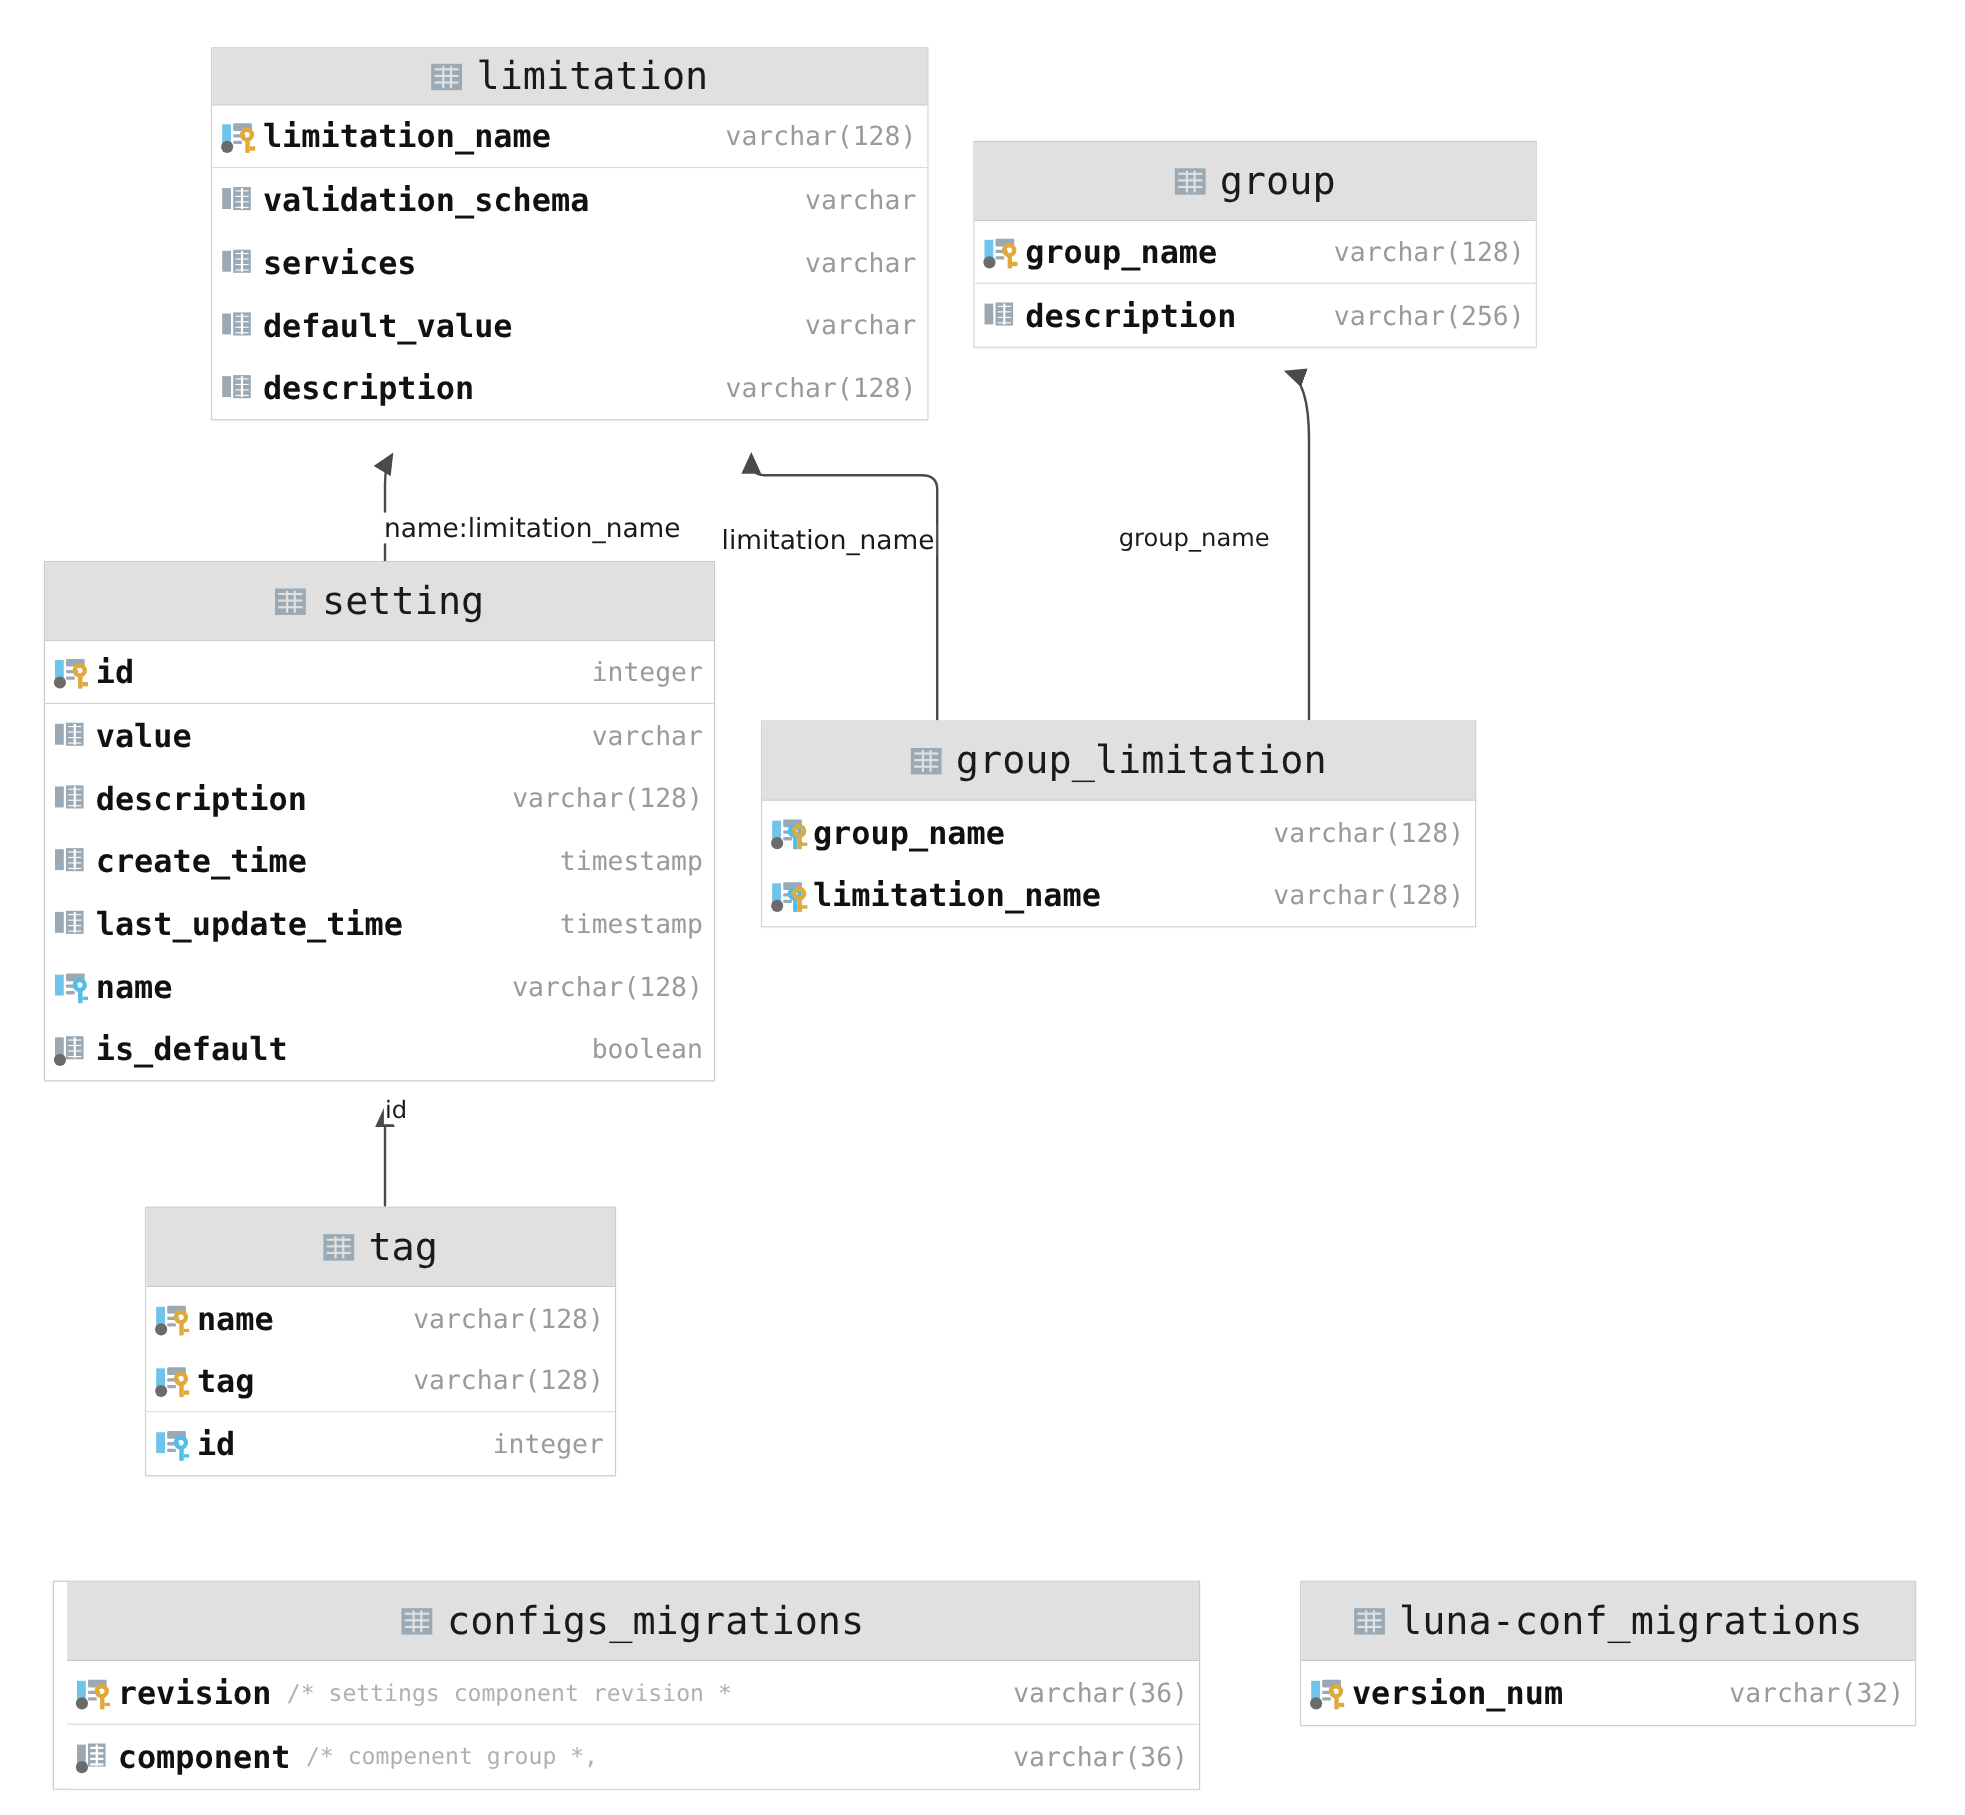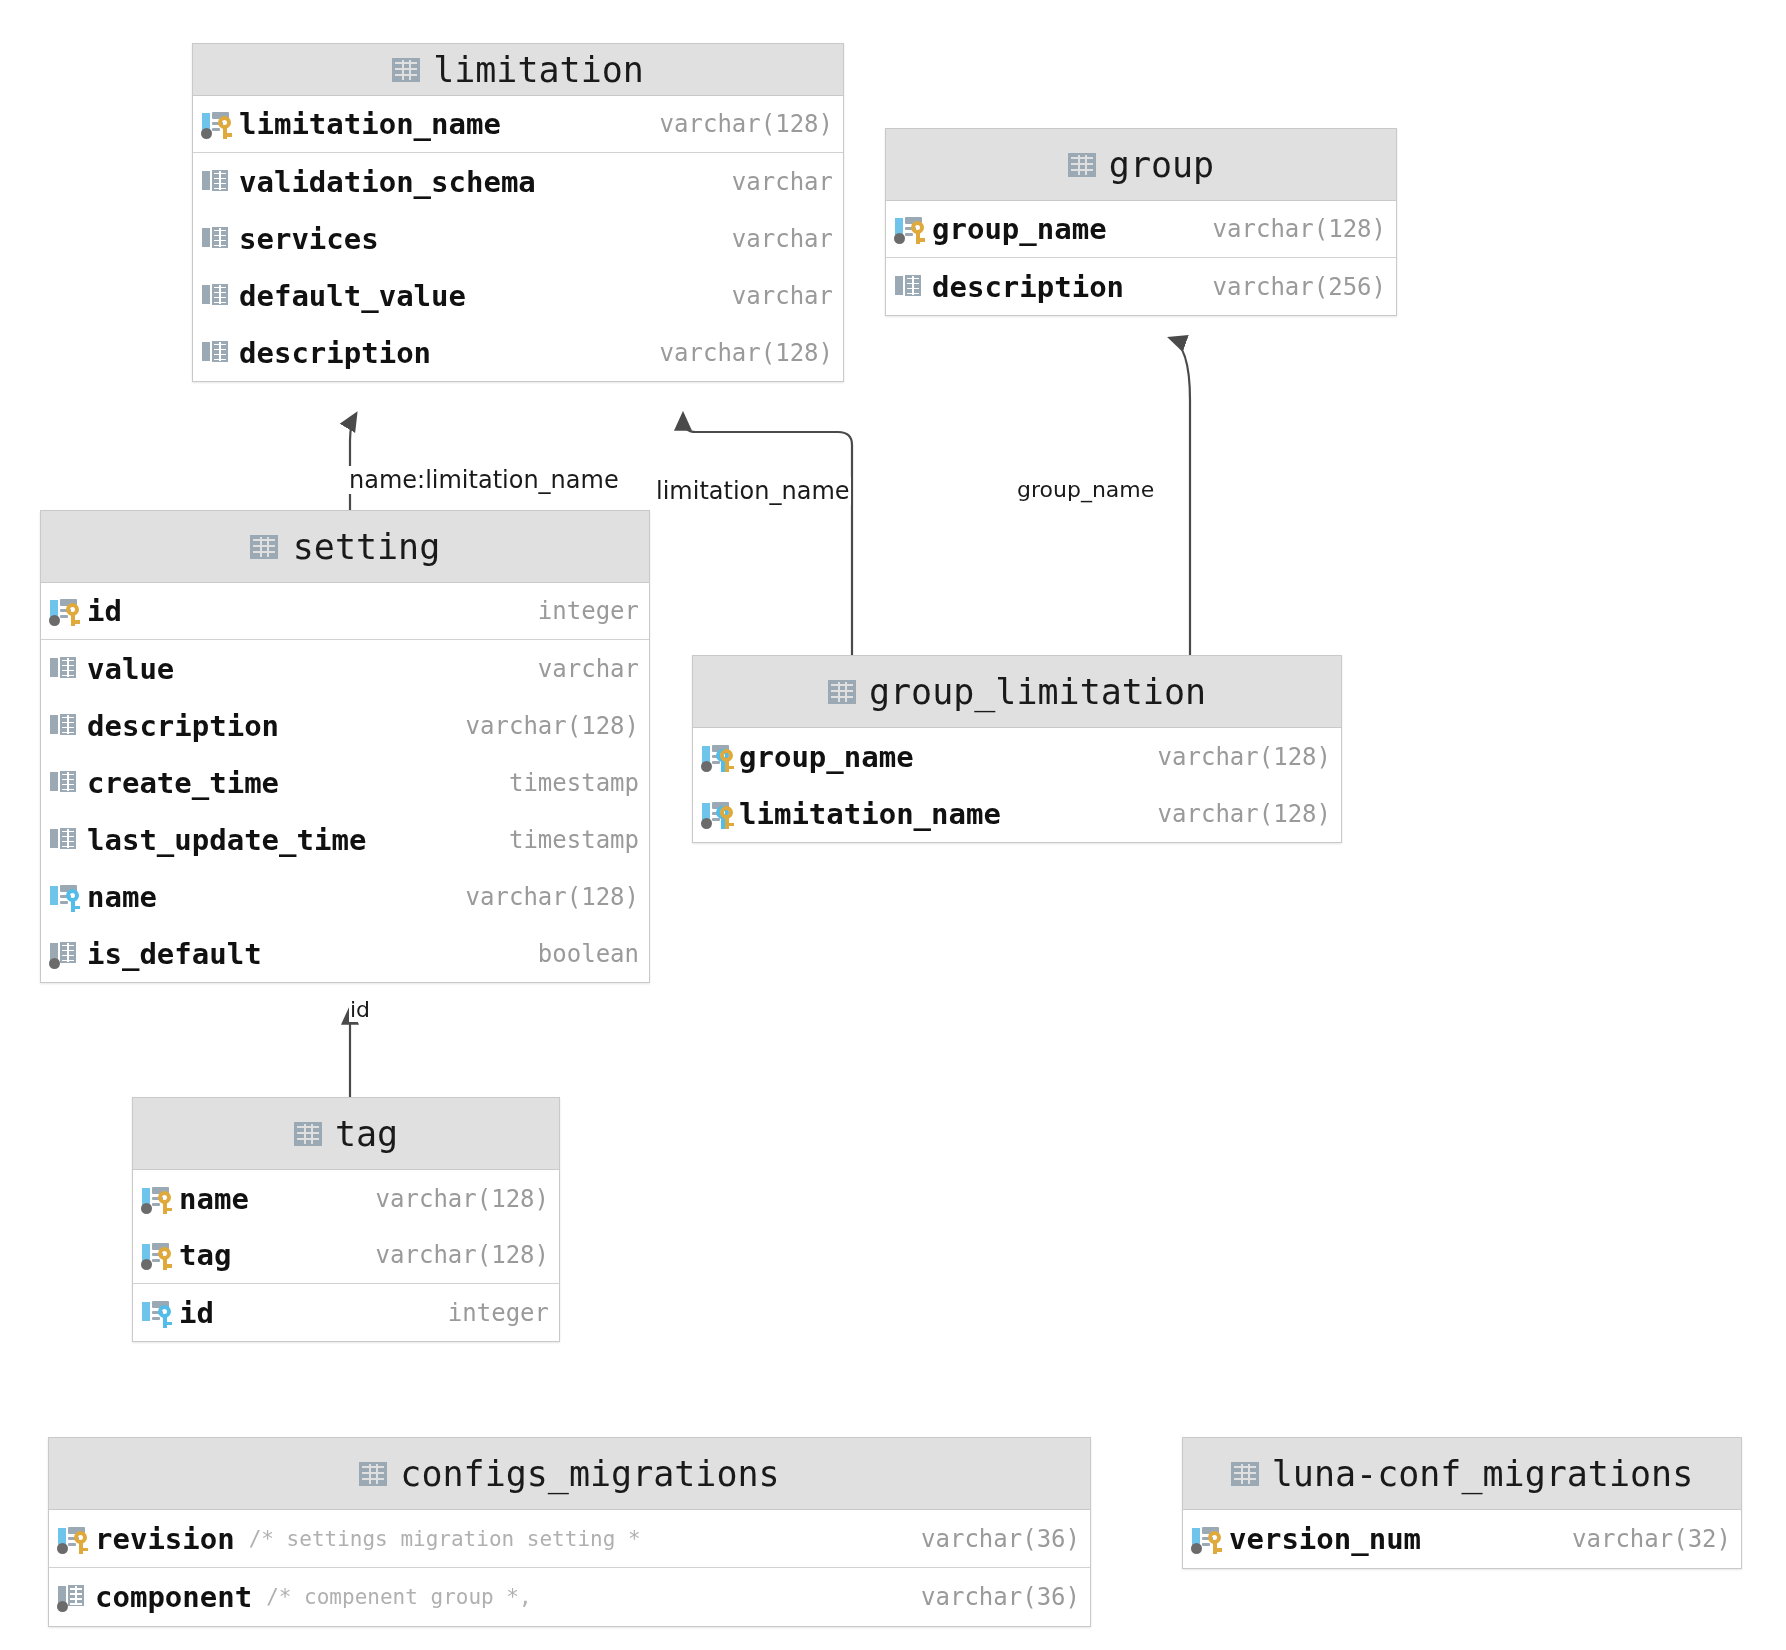--- a/index.html
+++ b/index.html
@@ -459,21 +459,21 @@
             <span class="key blue">
               <span class="ring"></span>
               <span class="stem"></span>
               <span class="tooth"></span>
             </span>
           </span>
           <span class="col-name">id</span>
           <span class="col-type">integer</span>
         </div>
       </div>
-      <div class="table-box" style="left: 48px; top: 1437px; width: 1043px;">
+      <div class="table-box" style="left: 48px; top: 1437px; width: 1043px; padding-left: 12px;">
         <div class="tbl-header" style="height: 72px;">
           <span class="tbl-icon">
             <span class="g"></span>
           </span>
           <span class="tbl-title">configs_migrations</span>
         </div>
         <div class="col-row sep-below" style="height: 58px;">
           <span class="col-icon">
             <span class="ic ic-bar-blue"></span>
             <span class="ic ic-dot"></span>
@@ -482,21 +482,21 @@
               <i class="ic-l2"></i>
               <i class="ic-l3"></i>
             </span>
             <span class="key">
               <span class="ring"></span>
               <span class="stem"></span>
               <span class="tooth"></span>
             </span>
           </span>
           <span class="col-name">revision</span>
-          <span class="col-comment">/* settings migration setting *</span>
+          <span class="col-comment">/* settings component revision *</span>
           <span class="col-type">varchar(36)</span>
         </div>
         <div class="col-row" style="height: 58px;">
           <span class="col-icon">
             <span class="ic ic-bar"></span>
             <span class="ic ic-dot"></span>
             <span class="ic ic-grid"></span>
           </span>
           <span class="col-name">component</span>
           <span class="col-comment">/* compenent group *,</span>

